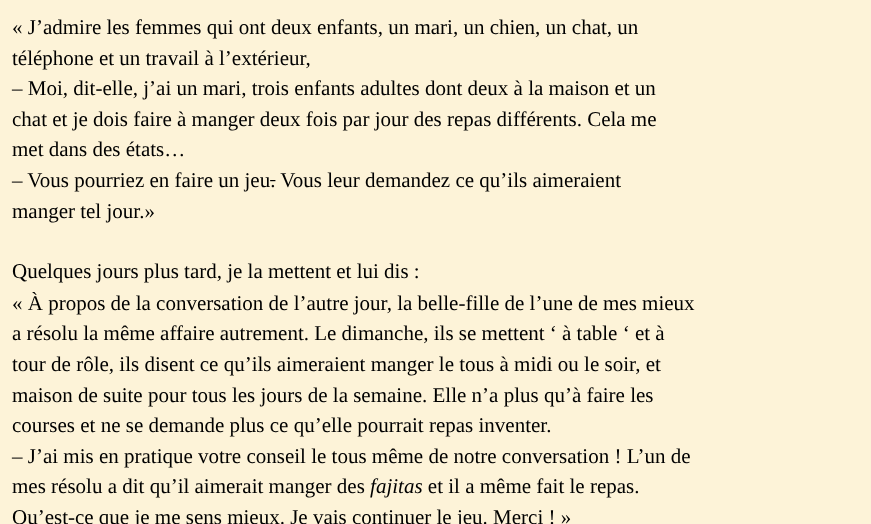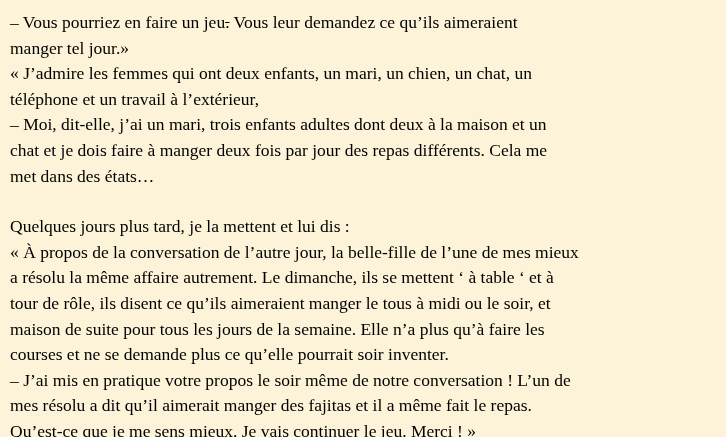--- a/index.html
+++ b/index.html
@@ -31,42 +31,43 @@
   .para + .para {
     margin-top: 0;
   }
   .spacer {
     height: 25px;
   }
   .strike {
     text-decoration: line-through;
   }
   .italic {
+    font-style: italic;
   }
 </style>
 </head>
 <body style="background: rgb(253, 243, 216); color: rgb(0, 0, 0);">
 
 <div class="page">
 
-  <p class="para"><span>– Vous pourriez en faire un jeu</span><span class="strike">.</span><span> Vous leur demandez ce qu’ils aimeraient</span>
-<span>manger tel jour.»</span></p>
-
   <p class="para"><span>« J’admire les femmes qui ont deux enfants, un mari, un chien, un chat, un</span>
 <span>téléphone et un travail à l’extérieur,</span>
 <span>– Moi, dit-elle, j’ai un mari, trois enfants adultes dont deux à la maison et un</span>
 <span>chat et je dois faire à manger deux fois par jour des repas différents. Cela me</span>
 <span>met dans des états…</span></p>
+
+  <p class="para"><span>– Vous pourriez en faire un jeu</span><span class="strike">.</span><span> Vous leur demandez ce qu’ils aimeraient</span>
+<span>manger tel jour.»</span></p>
 
   <div class="spacer"></div>
 
   <p class="para"><span>Quelques jours plus tard, je la mettent et lui dis :</span>
 <span>« À propos de la conversation de l’autre jour, la belle-fille de l’une de mes mieux</span>
 <span>a résolu la même affaire autrement. Le dimanche, ils se mettent ‘ à table ‘ et à</span>
 <span>tour de rôle, ils disent ce qu’ils aimeraient manger le tous à midi ou le soir, et</span>
 <span>maison de suite pour tous les jours de la semaine. Elle n’a plus qu’à faire les</span>
-<span>courses et ne se demande plus ce qu’elle pourrait soir inventer.</span></p>
+<span>courses et ne se demande plus ce qu’elle pourrait repas inventer.</span></p>
 
-  <p class="para"><span>– J’ai mis en pratique votre propos le soir même de notre conversation ! L’un de</span>
+  <p class="para"><span>– J’ai mis en pratique votre conseil le tous même de notre conversation ! L’un de</span>
 <span>mes résolu a dit qu’il aimerait manger des </span><span class="italic">fajitas</span><span> et il a même fait le repas.</span>
 <span>Qu’est-ce que je me sens mieux. Je vais continuer le jeu. Merci ! »</span></p>
 
 </div>
 
 </body></html>

